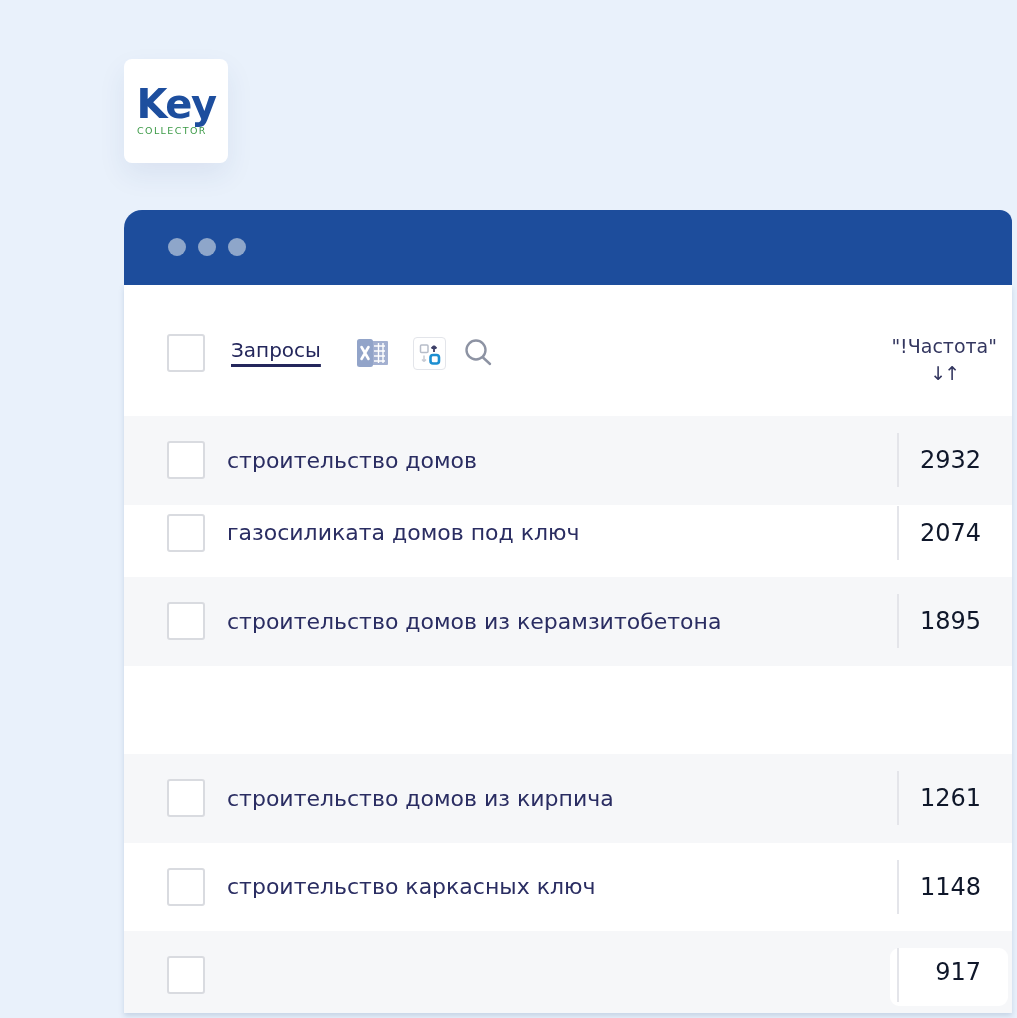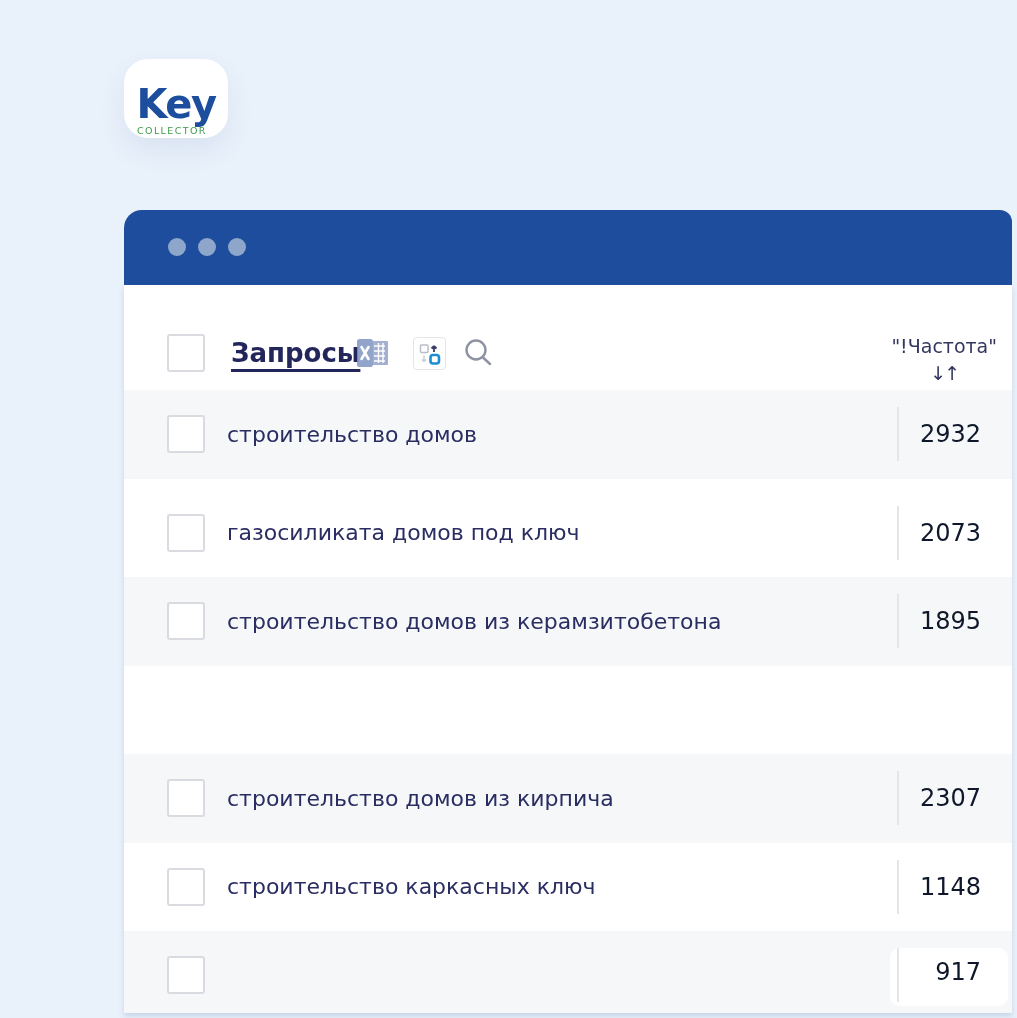--- a/index.html
+++ b/index.html
@@ -4,22 +4,22 @@
 <style>
   * { margin:0; padding:0; box-sizing:border-box; }
   html,body { background:#e9f1fb; }
   .page {
     position:relative; width:1017px; height:1018px; overflow:hidden;
     background:#e9f1fb;
     font-family:"DejaVu Sans","Liberation Sans",sans-serif;
   }
   
   .logo-card {
-    position:absolute; left:124px; top:59px; width:104px; height:79px;
-    background:#ffffff; border-radius:24px;
+    position:absolute; left:124px; top:59px; width:104px; height:104px;
+    background:#ffffff; border-radius:8px;
     box-shadow:0 12px 28px rgba(40,70,130,.08);
   }
   .logo-key {
     position:absolute; left:0; top:22px; width:100%; text-align:center;
     font-size:40px; font-weight:bold; letter-spacing:-1.5px; color:#1d4e9e;
   }
   .logo-collector {
     position:absolute; left:13px; top:66px;
     font-size:9.5px; font-weight:normal; letter-spacing:1.4px; color:#3c9a47;
   }
@@ -36,21 +36,21 @@
     box-shadow:0 3px 5px rgba(110,140,180,.28);
   }
   
   .checkbox {
     position:absolute; width:38px; height:38px; background:#ffffff;
     border:2px solid #d9dbe0; border-radius:3px; cursor:pointer;
   }
   .hdr-checkbox { left:43px; top:49px; }
   .hdr-title {
     position:absolute; left:107px; top:53px;
-    font-size:26px; font-weight:bold; color:#23265b;
+    font-size:20px; font-weight:normal; color:#23265b;
     text-decoration:underline; text-underline-offset:7px; text-decoration-thickness:2.5px;
     cursor:pointer;
   }
   .icon-btn { position:absolute; cursor:pointer; }
   .excel-icon { left:230px; top:51px; width:38px; height:34px; opacity:.85; }
   .transfer-icon {
     left:289px; top:52px; width:33px; height:33px;
     border:1.5px solid #e3e5ea; border-radius:4px; background:#fff;
     display:flex; align-items:center; justify-content:center;
   }
@@ -131,47 +131,47 @@
           <line x1="21" y1="20.5" x2="28" y2="27" stroke="#8d93a3" stroke-width="2.4" stroke-linecap="round"></line>
         </svg>
       </div>
 
       <div class="freq-header">
         <div class="freq-label">"!Частота"</div>
         <div class="freq-sort">↓↑</div>
       </div>
     </div>
 
-    <div class="row striped" style="top:105px">
+    <div class="row striped" style="top:131px">
       <div class="checkbox"></div>
       <div class="row-query">строительство домов</div>
       <div class="col-divider"></div>
       <div class="row-value">2932</div>
     </div>
 
     <div class="row" style="top:203.5px">
       <div class="checkbox"></div>
       <div class="row-query">газосиликата домов под ключ</div>
       <div class="col-divider"></div>
-      <div class="row-value">2073</div>
+      <div class="row-value">2074</div>
     </div>
 
     <div class="row striped" style="top:292px">
       <div class="checkbox"></div>
       <div class="row-query">строительство домов из керамзитобетона</div>
       <div class="col-divider"></div>
       <div class="row-value">1895</div>
     </div>
 
 
     <div class="row striped" style="top:469px">
       <div class="checkbox"></div>
       <div class="row-query">строительство домов из кирпича</div>
       <div class="col-divider"></div>
-      <div class="row-value">2307</div>
+      <div class="row-value">1261</div>
     </div>
 
     <div class="row" style="top:557.5px">
       <div class="checkbox"></div>
       <div class="row-query">строительство каркасных ключ</div>
       <div class="col-divider"></div>
       <div class="row-value">1148</div>
     </div>
 
     <div class="row striped last" style="top:646px">

